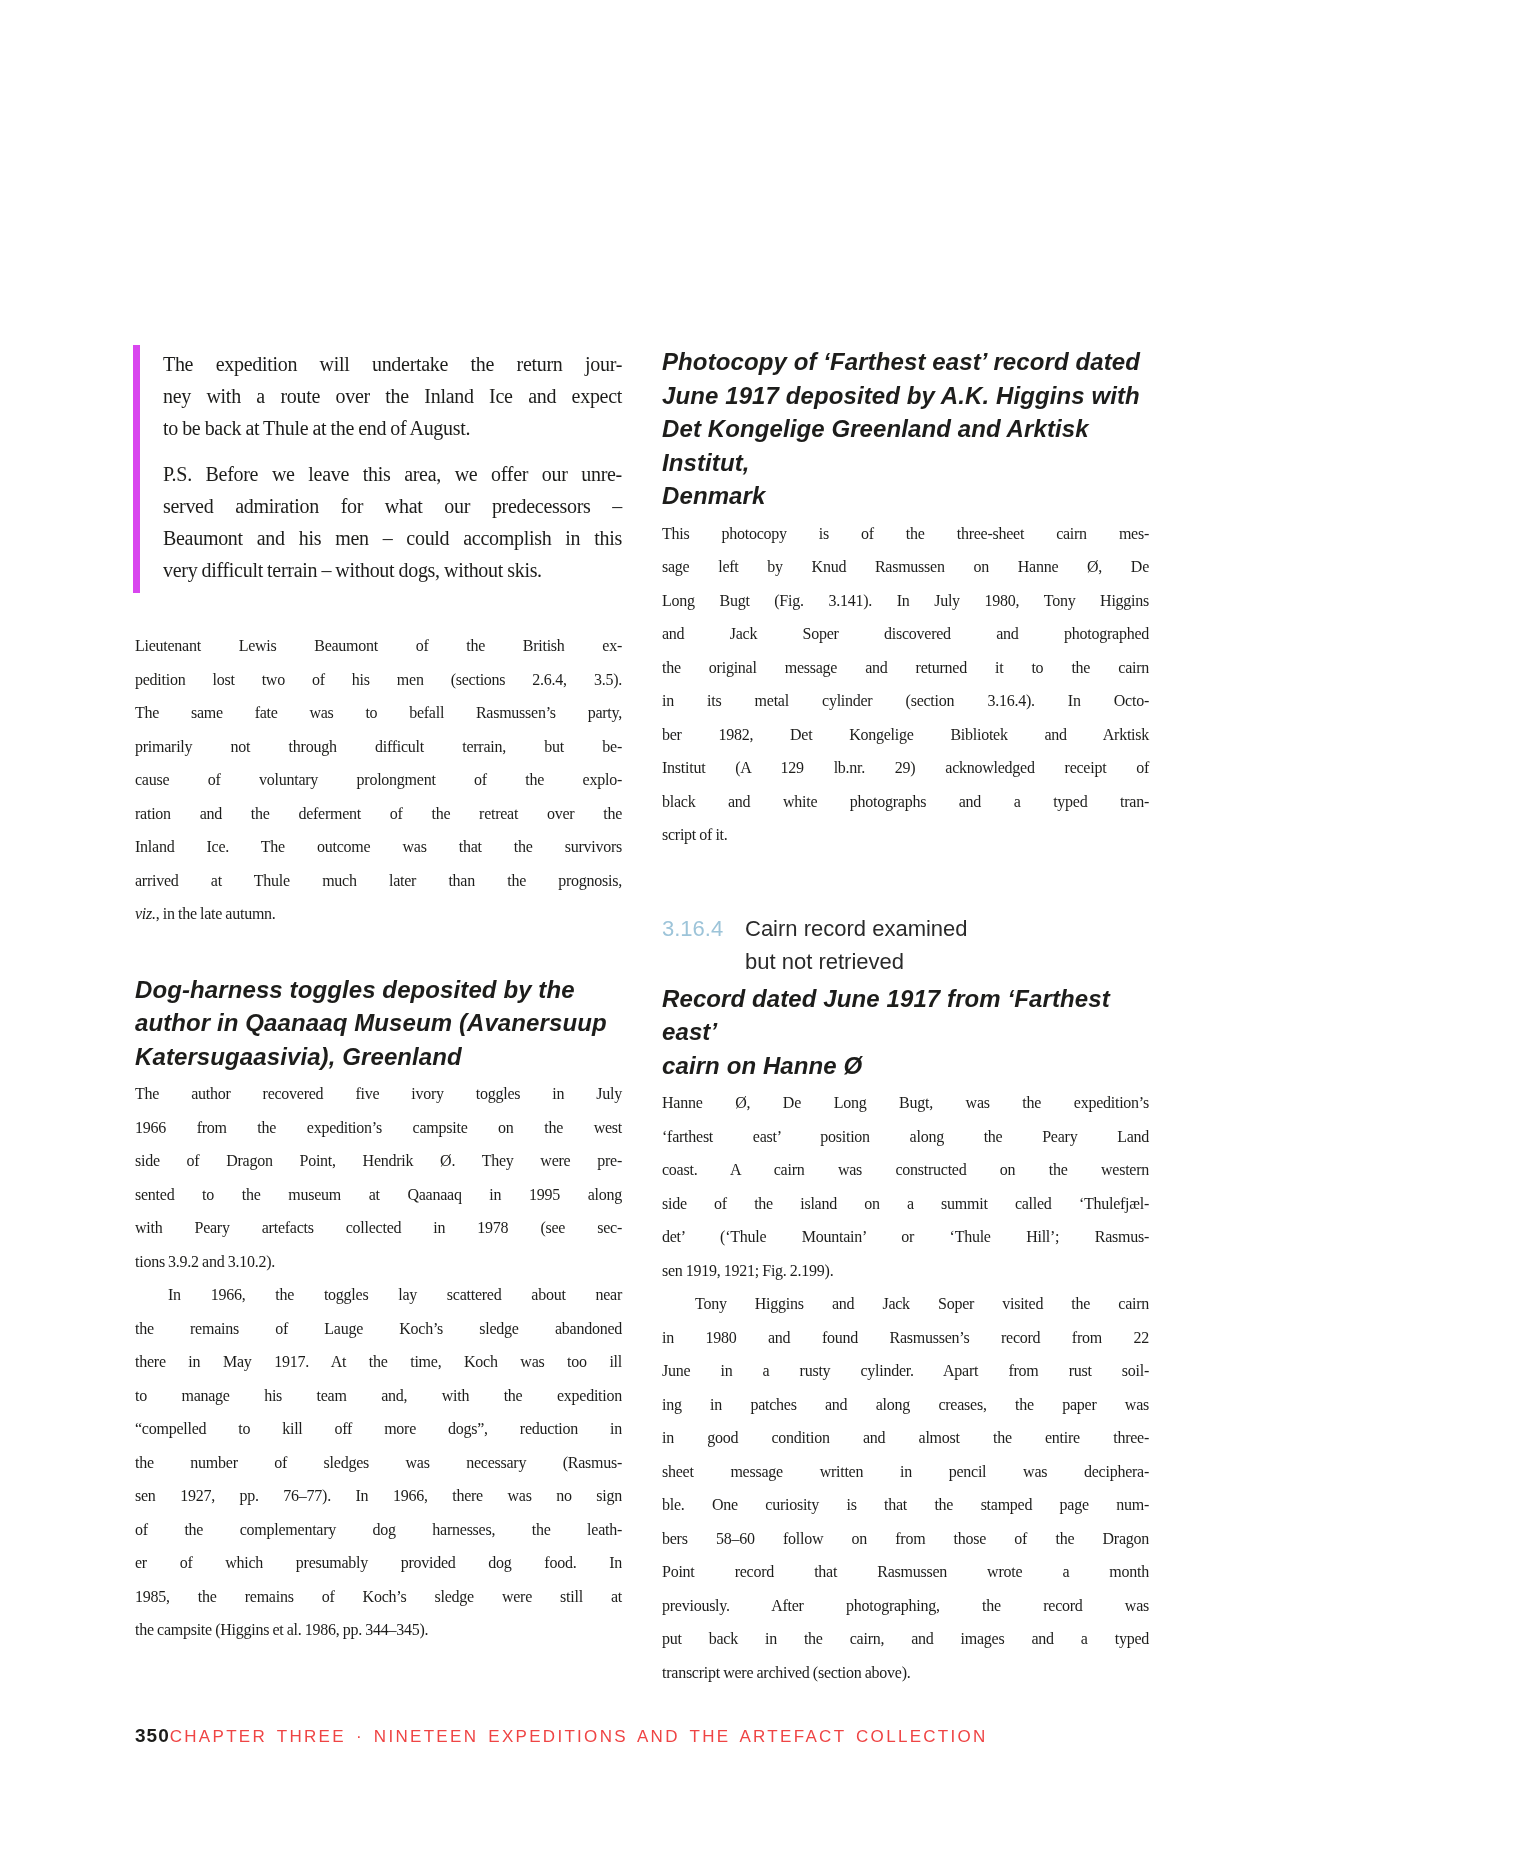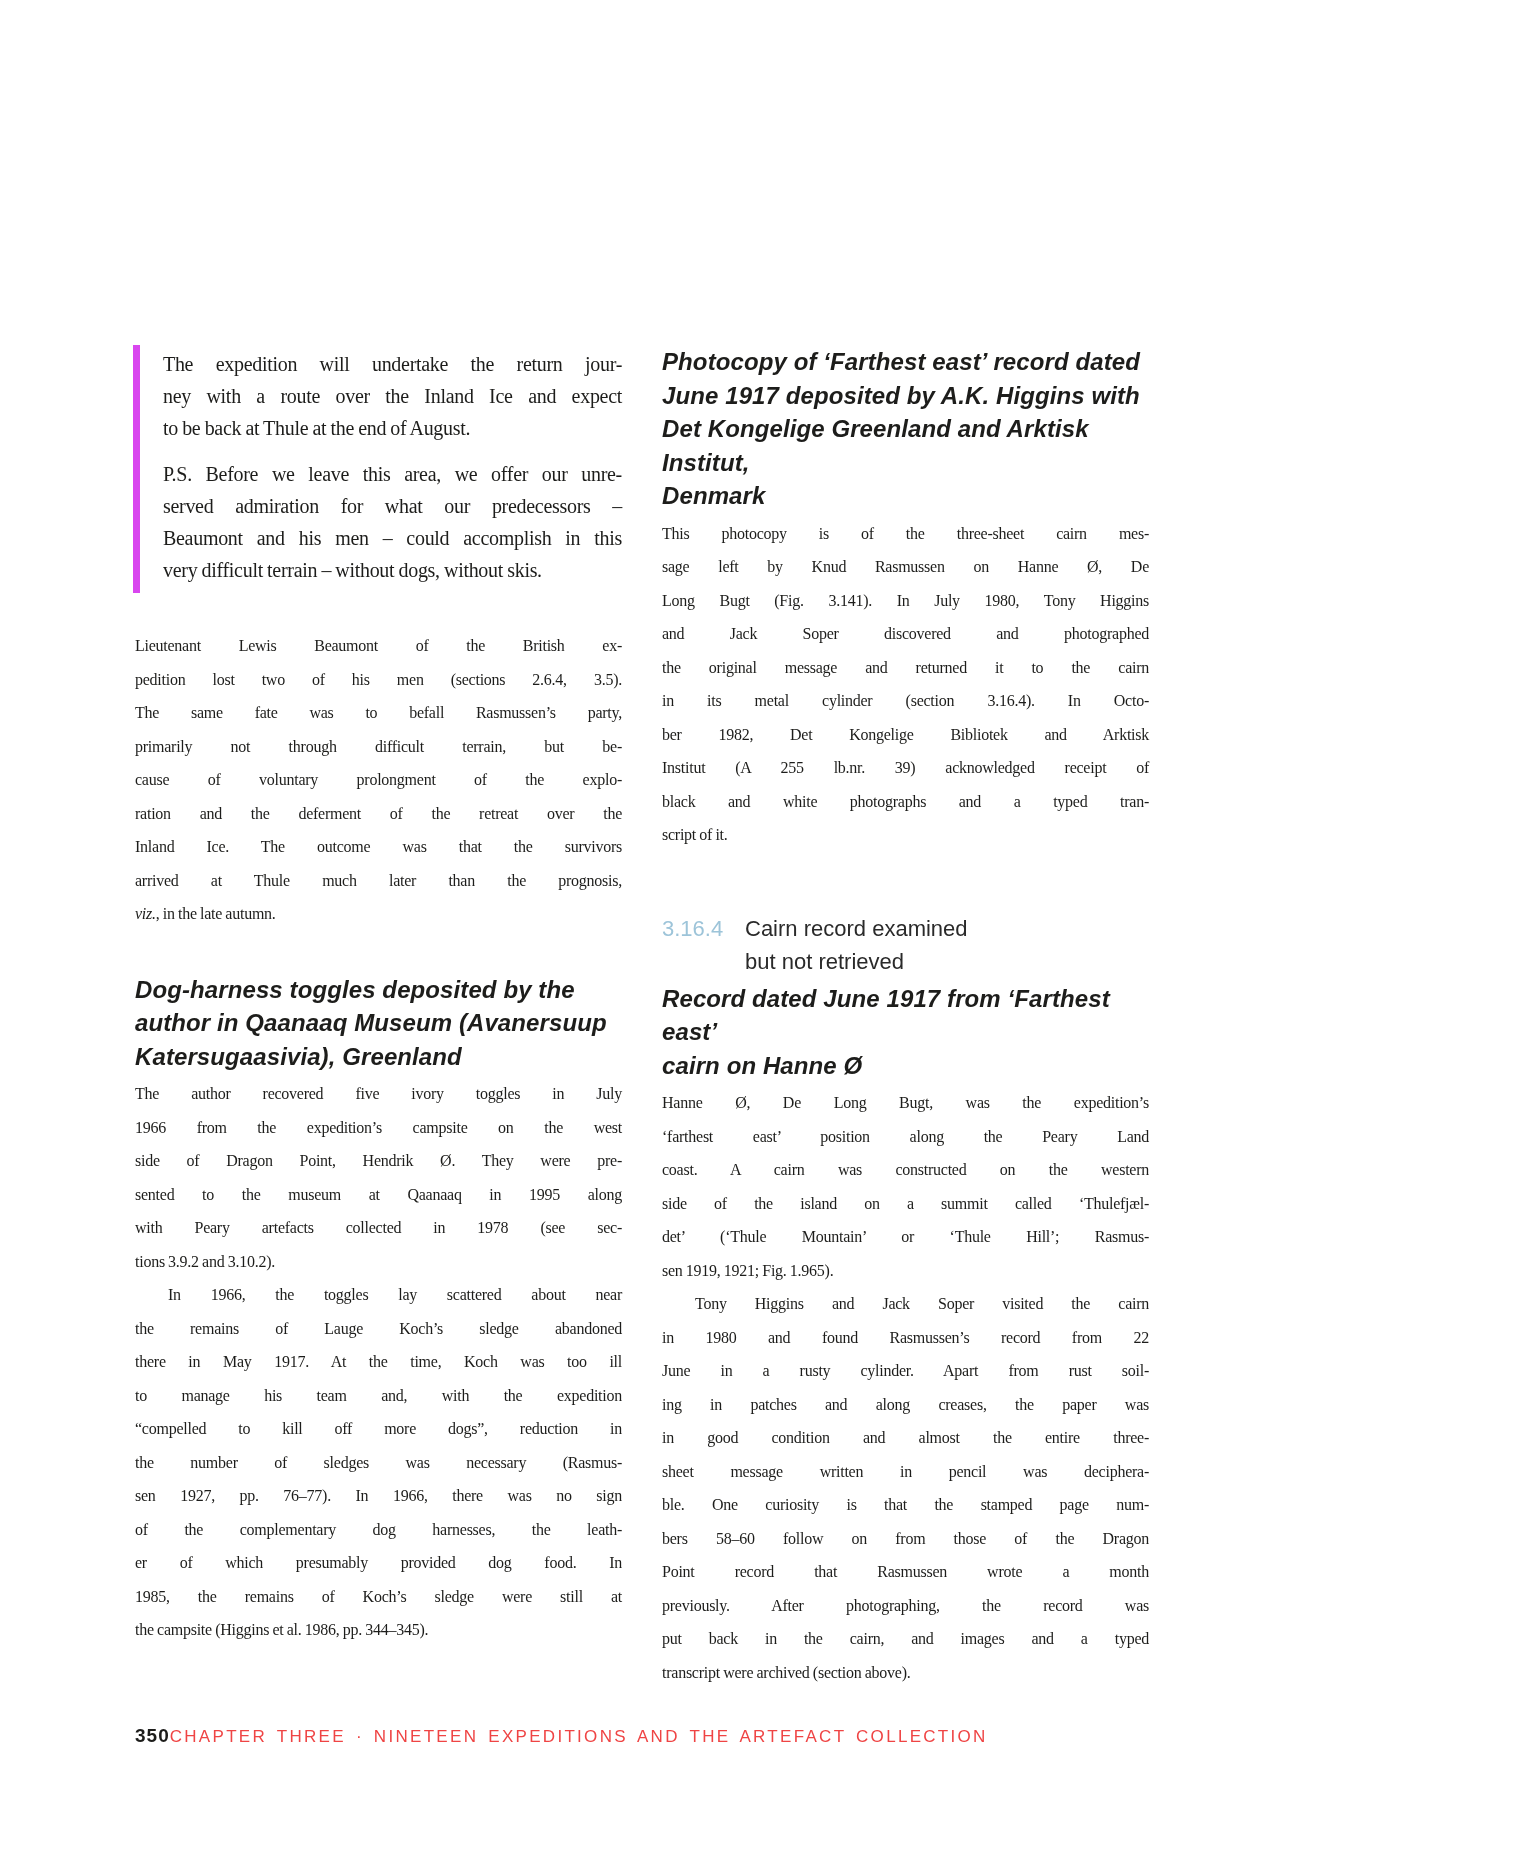--- a/index.html
+++ b/index.html
@@ -132,39 +132,39 @@
         <div class="h-line">Denmark</div>
       </div>
       <div class="para">
         <div class="line">This photocopy is of the three-sheet cairn mes-</div>
         <div class="line">sage left by Knud Rasmussen on Hanne Ø, De</div>
         <div class="line">Long Bugt (Fig. 3.141). In July 1980, Tony Higgins</div>
         <div class="line">and Jack Soper discovered and photographed</div>
         <div class="line">the original message and returned it to the cairn</div>
         <div class="line">in its metal cylinder (section 3.16.4). In Octo-</div>
         <div class="line">ber 1982, Det Kongelige Bibliotek and Arktisk</div>
-        <div class="line">Institut (A 255 lb.nr. 39) acknowledged receipt of</div>
+        <div class="line">Institut (A 129 lb.nr. 29) acknowledged receipt of</div>
         <div class="line">black and white photographs and a typed tran-</div>
         <div class="line last">script of it.</div>
       </div>
       <div class="section-heading">
         <div class="section-line1"><span class="section-number">3.16.4</span><span>Cairn record examined</span></div>
         <div class="section-line2">but not retrieved</div>
       </div>
       <div class="heading">
         <div class="h-line">Record dated June 1917 from ‘Farthest east’</div>
         <div class="h-line">cairn on Hanne Ø</div>
       </div>
       <div class="para">
         <div class="line">Hanne Ø, De Long Bugt, was the expedition’s</div>
         <div class="line">‘farthest east’ position along the Peary Land</div>
         <div class="line">coast. A cairn was constructed on the western</div>
         <div class="line">side of the island on a summit called ‘Thulefjæl-</div>
         <div class="line">det’ (‘Thule Mountain’ or ‘Thule Hill’; Rasmus-</div>
-        <div class="line last">sen 1919, 1921; Fig. 1.965).</div>
+        <div class="line last">sen 1919, 1921; Fig. 2.199).</div>
       </div>
       <div class="para">
         <div class="line first">Tony Higgins and Jack Soper visited the cairn</div>
         <div class="line">in 1980 and found Rasmussen’s record from 22</div>
         <div class="line">June in a rusty cylinder. Apart from rust soil-</div>
         <div class="line">ing in patches and along creases, the paper was</div>
         <div class="line">in good condition and almost the entire three-</div>
         <div class="line">sheet message written in pencil was deciphera-</div>
         <div class="line">ble. One curiosity is that the stamped page num-</div>
         <div class="line">bers 58–60 follow on from those of the Dragon</div>

